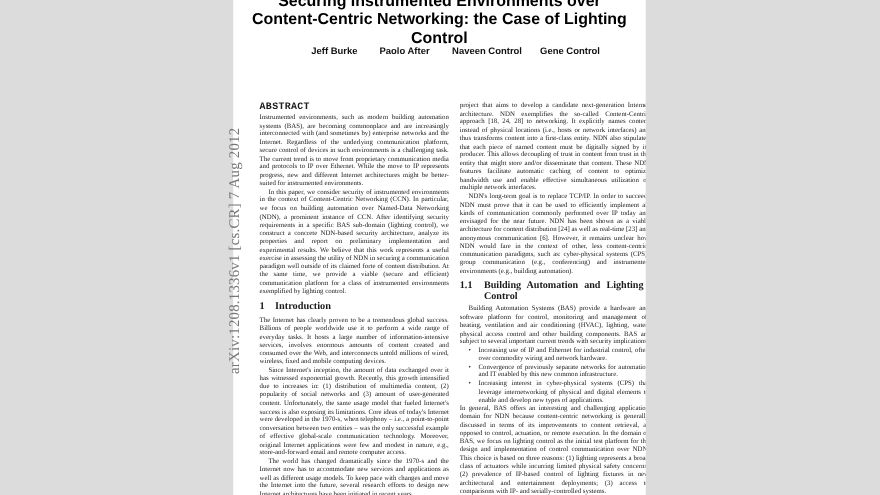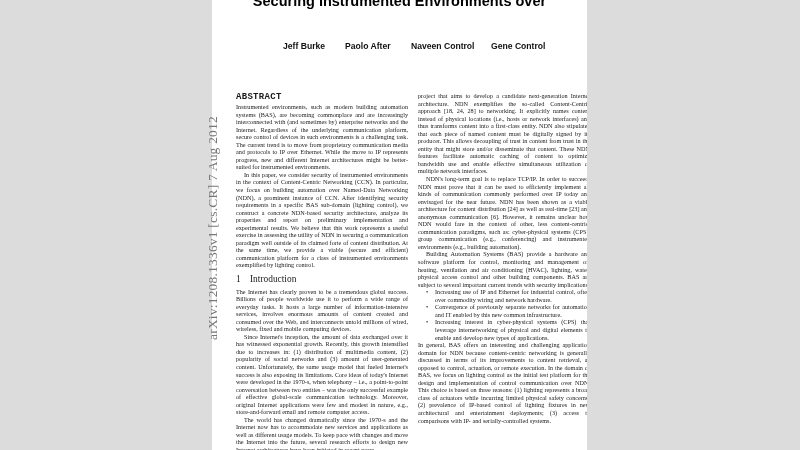--- a/index.html
+++ b/index.html
@@ -29,35 +29,36 @@
       transform-origin: 0 0; transform: rotate(-90deg);
       font-family: "Liberation Serif", serif; font-size: 13.5px; color: #777;
       white-space: nowrap; letter-spacing: 0.2px;
     }
     .col { position: absolute; width: 172px; font-size: 6.2px; line-height: 7.55px; text-align: justify; }
     .col.left { left: 24px; top: 92px; }
     .col.right { left: 206px; top: 92px; }
     .col p { margin: 0; }
     .col p.ind { text-indent: 8px; }
     .h-abstract { font-weight: bold; font-size: 9px; line-height: 10px; margin: 0 0 1px 0; letter-spacing: 0.3px; font-family: Liberation Mono, monospace; }
-    .h-sec { font-weight: normal; font-size: 9.4px; line-height: 10.5px; margin: 5px 0 3px 0; }
+    .h-sec { font-weight: bold; font-size: 9.4px; line-height: 10.5px; margin: 5px 0 3px 0; }
     .h-sec .num { display: inline-block; width: 14px; }
     .h-sub { font-weight: bold; font-size: 9.2px; line-height: 9.8px; margin: 5px 0 2px 0; }
     .h-sub .num { display: inline-block; width: 22px; vertical-align: top; }
     .h-sub .txt { display: inline-block; width: 145px; }
     ul.bul { margin: 0; padding: 0 0 0 17px; list-style: none; }
     ul.bul li { position: relative; }
     ul.bul li::before { content: "\2022"; position: absolute; left: -9px; }
   </style>
 </head>
 <body>
 
 <div class="page">
   <div class="title">
     <div>Securing Instrumented Environments over</div>
+    <div>Content-Centric Networking: the Case of Lighting Control</div>
   </div>
 
   <div class="authors">
     <span class="author" style="left:71px">Jeff Burke</span>
     <span class="author" style="left:133px">Paolo After</span>
     <span class="author" style="left:199px">Naveen Control</span>
     <span class="author" style="left:279px">Gene Control</span>
   </div>
 
   <div class="col left">
@@ -71,20 +72,23 @@
     <p>The Internet has clearly proven to be a tremendous global success. Billions of people worldwide use it to perform a wide range of everyday tasks. It hosts a large number of information-intensive services, involves enormous amounts of content created and consumed over the Web, and interconnects untold millions of wired, wireless, fixed and mobile computing devices.</p>
     <p class="ind">Since Internet's inception, the amount of data exchanged over it has witnessed exponential growth. Recently, this growth intensified due to increases in: (1) distribution of multimedia content, (2) popularity of social networks and (3) amount of user-generated content. Unfortunately, the same usage model that fueled Internet's success is also exposing its limitations. Core ideas of today's Internet were developed in the 1970-s, when telephony – i.e., a point-to-point conversation between two entities – was the only successful example of effective global-scale communication technology. Moreover, original Internet applications were few and modest in nature, e.g., store-and-forward email and remote computer access.</p>
     <p class="ind">The world has changed dramatically since the 1970-s and the Internet now has to accommodate new services and applications as well as different usage models. To keep pace with changes and move the Internet into the future, several research efforts to design new Internet architectures have been initiated in recent years.</p>
 
   </div>
 
   <div class="col right">
     <p>project that aims to develop a candidate next-generation Internet architecture. NDN exemplifies the so-called Content-Centric approach [18, 24, 28] to networking. It explicitly names content instead of physical locations (i.e., hosts or network interfaces) and thus transforms content into a first-class entity. NDN also stipulates that each piece of named content must be digitally signed by its producer. This allows decoupling of trust in content from trust in the entity that might store and/or disseminate that content. These NDN features facilitate automatic caching of content to optimize bandwidth use and enable effective simultaneous utilization of multiple network interfaces.</p>
     <p class="ind">NDN's long-term goal is to replace TCP/IP. In order to succeed, NDN must prove that it can be used to efficiently implement all kinds of communication commonly performed over IP today and envisaged for the near future. NDN has been shown as a viable architecture for content distribution [24] as well as real-time [23] and anonymous communication [6]. However, it remains unclear how NDN would fare in the context of other, less content-centric, communication paradigms, such as: cyber-physical systems (CPS), group communication (e.g., conferencing) and instrumented environments (e.g., building automation).</p>
 
+    <div class="h-sub">
+      <span class="num">1.1</span><span class="txt">Building Automation and Lighting Control</span>
+    </div>
     <p class="ind">Building Automation Systems (BAS) provide a hardware and software platform for control, monitoring and management of: heating, ventilation and air conditioning (HVAC), lighting, water, physical access control and other building components. BAS are subject to several important current trends with security implications:</p>
     <ul class="bul">
       <li>Increasing use of IP and Ethernet for industrial control, often over commodity wiring and network hardware.</li>
       <li>Convergence of previously separate networks for automation and IT enabled by this new common infrastructure.</li>
       <li>Increasing interest in cyber-physical systems (CPS) that leverage internetworking of physical and digital elements to enable and develop new types of applications.</li>
     </ul>
     <p>In general, BAS offers an interesting and challenging application domain for NDN because content-centric networking is generally discussed in terms of its improvements to content retrieval, as opposed to control, actuation, or remote execution. In the domain of BAS, we focus on lighting control as the initial test platform for the design and implementation of control communication over NDN. This choice is based on three reasons: (1) lighting represents a broad class of actuators while incurring limited physical safety concerns; (2) prevalence of IP-based control of lighting fixtures in new architectural and entertainment deployments; (3) access to comparisons with IP- and serially-controlled systems.</p>
 
   </div>
 </div>

